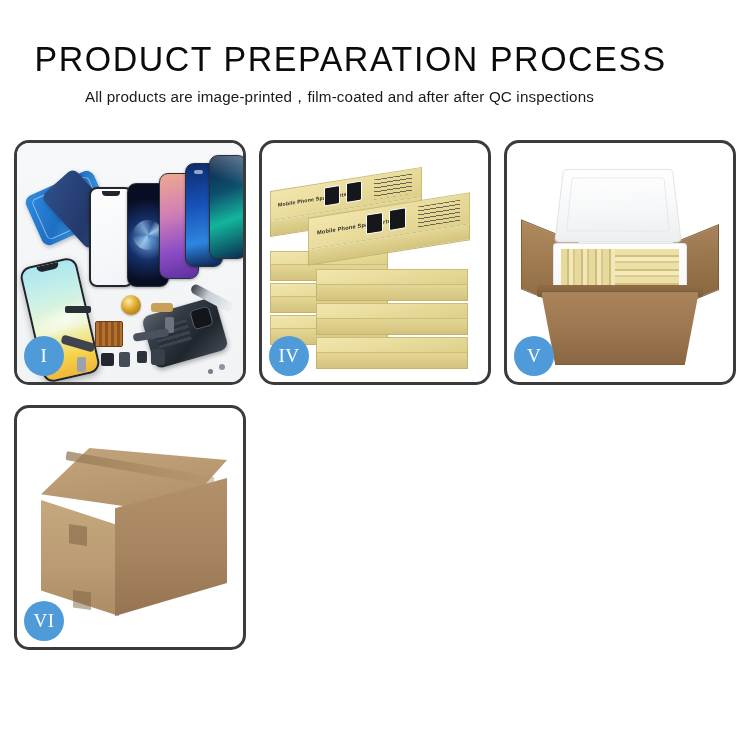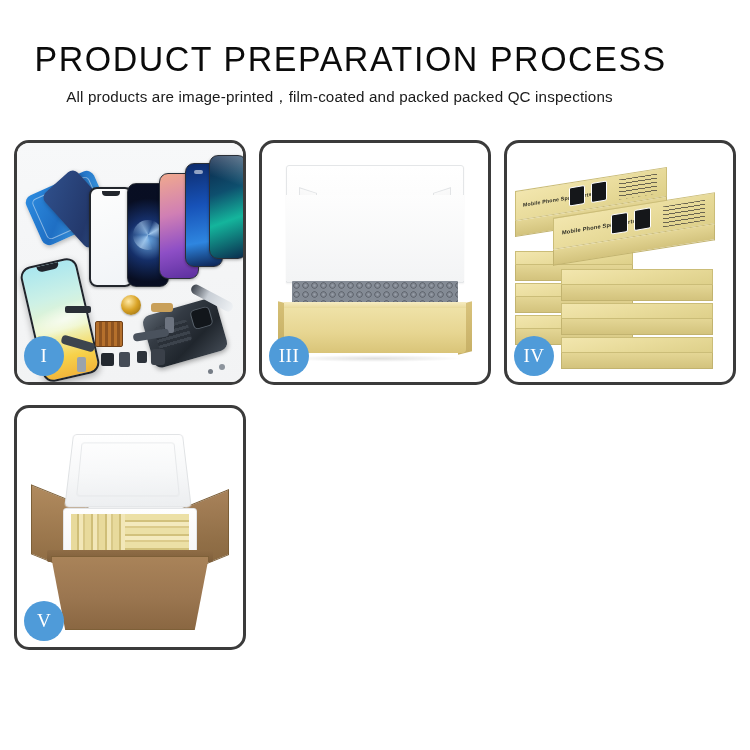--- a/index.html
+++ b/index.html
@@ -517,21 +517,21 @@
     clip-path: polygon(0 0, 100% 12%, 100% 100%, 0 88%);
   }
 </style>
 </head>
 <body>
 
 <div class="page">
 
   <div class="header">
     <div class="page-title">PRODUCT PREPARATION PROCESS</div>
-    <div class="page-subtitle">All products are image-printed，film-coated and packed packed QC inspections</div>
+    <div class="page-subtitle">All products are image-printed，film-coated and after after QC inspections</div>
   </div>
 
   <div class="grid">
 
     <div class="panel">
       <div class="panel-photo">
         <div class="p1-bg"></div>
 
         <div class="p1-film"></div>
         <div class="p1-film2"></div>
@@ -559,35 +559,20 @@
         <div class="part p1-speaker"></div>
         <div class="part p1-yellow"></div>
         <div class="p1-driver"></div>
         <div class="part p1-screw1"></div>
         <div class="part p1-screw2"></div>
       </div>
       <div class="badge">I</div>
     </div>
 
 
-    <div class="panel">
-      <div class="panel-photo">
-        <div class="p3-lid">
-          <div class="p3-lidtab-l"></div>
-          <div class="p3-lidtab-r"></div>
-        </div>
-        <div class="p3-foam"></div>
-        <div class="p3-bubbles"></div>
-        <div class="p3-boxside-l"></div>
-        <div class="p3-boxside-r"></div>
-        <div class="p3-boxbody"></div>
-        <div class="p3-shadow"></div>
-      </div>
-      <div class="badge">III</div>
-    </div>
 
     <div class="panel">
       <div class="panel-photo p4-stack">
 
         <div class="kbox" style="left:8px; top:108px; width:118px; height:14px;">
           <div class="top"></div>
             <div class="front"></div>
         </div>
         <div class="kbox" style="left:8px; top:140px; width:118px; height:14px;">
           <div class="top"></div>
@@ -641,15 +626,26 @@
         <div class="p5-contents">
           <div class="p5-vert"></div>
           <div class="p5-horz"></div>
         </div>
         <div class="p5-cartonrim"></div>
         <div class="p5-cartonfront"></div>
       </div>
       <div class="badge">V</div>
     </div>
 
+    <div class="panel">
+      <div class="panel-photo">
+        <div class="p6-top"></div>
+        <div class="p6-left"></div>
+        <div class="p6-right"></div>
+        <div class="p6-seam"></div>
+        <div class="p6-tab1"></div>
+        <div class="p6-tab2"></div>
+      </div>
+      <div class="badge">VI</div>
+    </div>
 
   </div>
 </div>
 
 </body></html>

